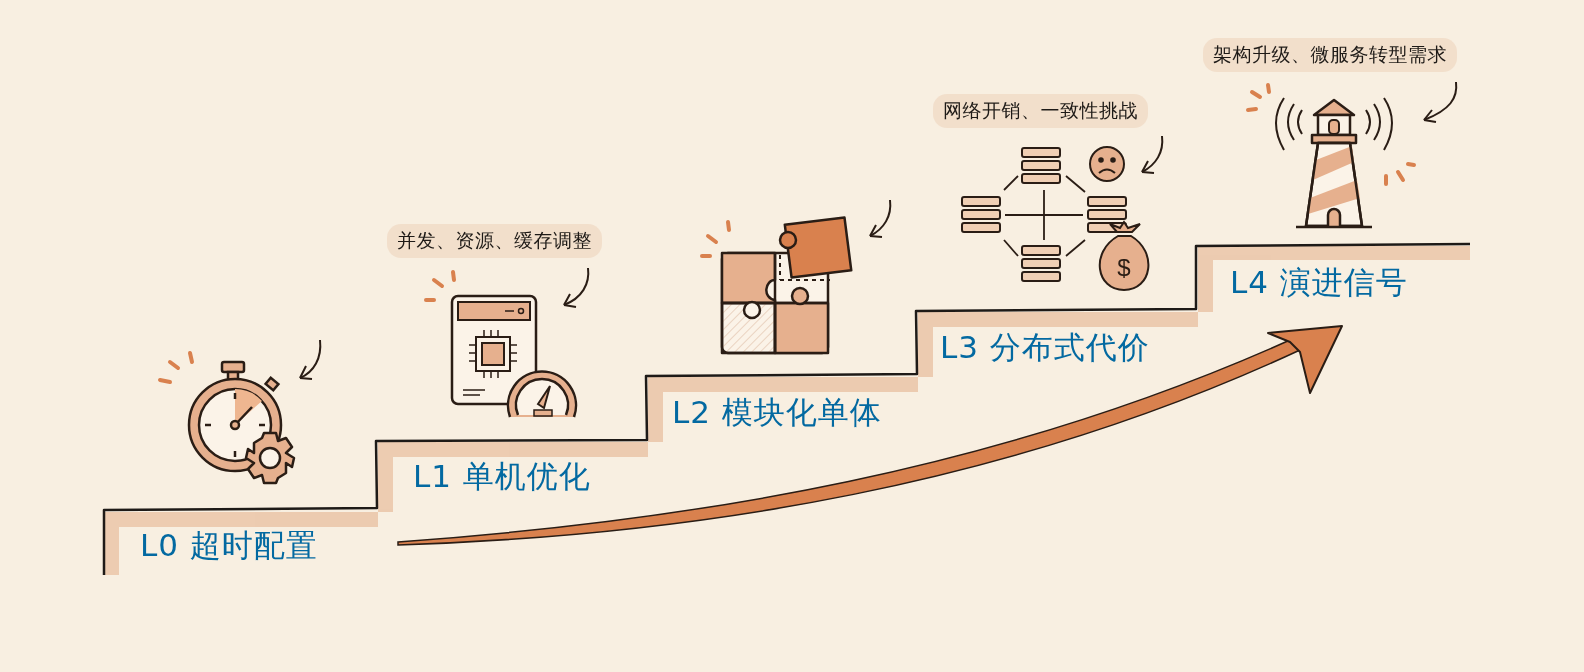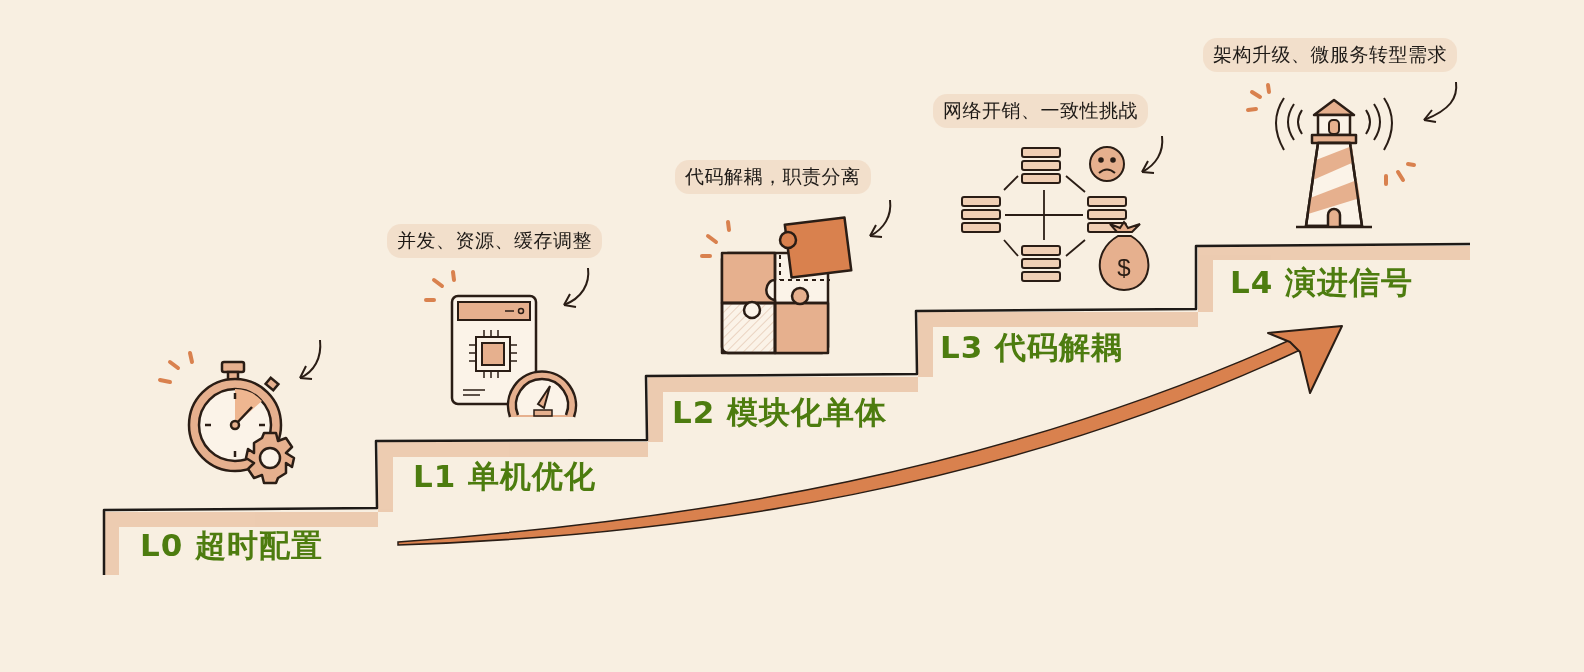--- a/index.html
+++ b/index.html
@@ -11,21 +11,21 @@
   }
   .canvas { position:absolute; left:0; top:0; width:1584px; height:672px; }
   svg.art { position:absolute; left:0; top:0; }
   .note {
     position:absolute; font-size:19px; color:#1e1a17; white-space:nowrap;
     padding:4px 10px; border-radius:14px;
     background:rgba(236,205,178,0.45);
     letter-spacing:0.5px;
   }
   .step-label {
-    position:absolute; font-size:31px; font-weight:bold; color:#4d7c0f;
+    position:absolute; font-size:31px; font-weight:normal; color:#0369a1;
     white-space:nowrap; letter-spacing:1px;
   }
   .title-wrap { position:absolute; left:835px; top:555px; }
   .title-hl {
     position:absolute; left:0; top:42px; width:605px; height:36px;
     background:#e6b08e; border-radius:8px; opacity:0.85;
     transform:rotate(-0.4deg);
   }
   .title {
     position:relative; font-size:54px; font-weight:bold; color:#111;
@@ -211,23 +211,22 @@
         <line x1="1408" y1="164" x2="1414" y2="165"></line>
         <line x1="1398" y1="172" x2="1403" y2="180"></line>
         <line x1="1386" y1="176" x2="1386" y2="184"></line>
       </g>
     </g>
     <path d="M1456,82 C1458,98 1450,110 1424,120" fill="none" stroke="#2a1d15" stroke-width="2"></path>
     <path d="M1424,120 L1432,110 M1424,120 L1436,122" stroke="#2a1d15" stroke-width="2" fill="none"></path>
   </svg>
 
   <div class="note" style="left:387px; top:224px;">并发、资源、缓存调整</div>
-  <div class="note" style="left:675px; top:160px;">代码解耦，职责分离</div>
   <div class="note" style="left:933px; top:94px;">网络开销、一致性挑战</div>
   <div class="note" style="left:1203px; top:38px;">架构升级、微服务转型需求</div>
 
   <div class="step-label" style="left:140px; top:525px;">L0 超时配置</div>
   <div class="step-label" style="left:413px; top:456px;">L1 单机优化</div>
   <div class="step-label" style="left:672px; top:392px;">L2 模块化单体</div>
-  <div class="step-label" style="left:940px; top:327px;">L3 代码解耦</div>
+  <div class="step-label" style="left:940px; top:327px;">L3 分布式代价</div>
   <div class="step-label" style="left:1230px; top:262px;">L4 演进信号</div>
 
 </div>
 
 </body></html>

